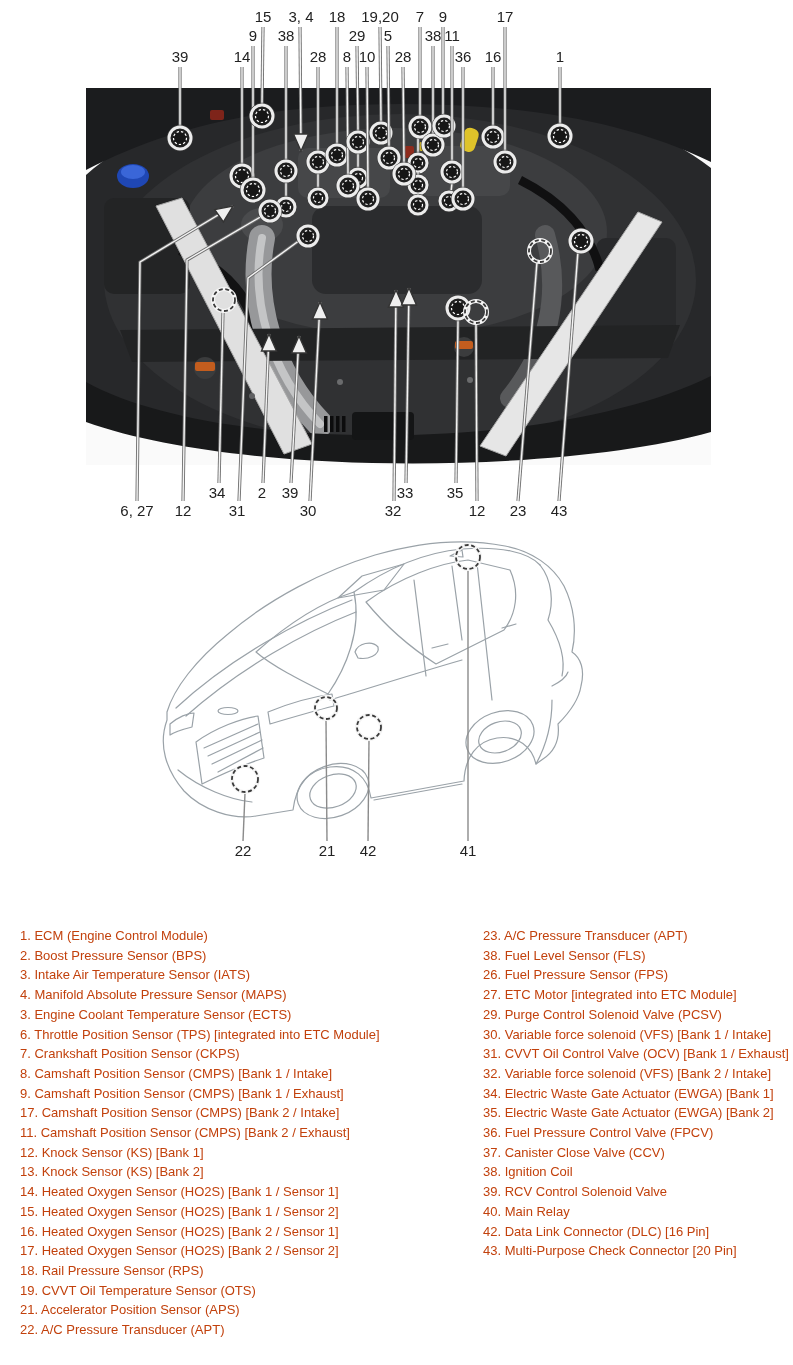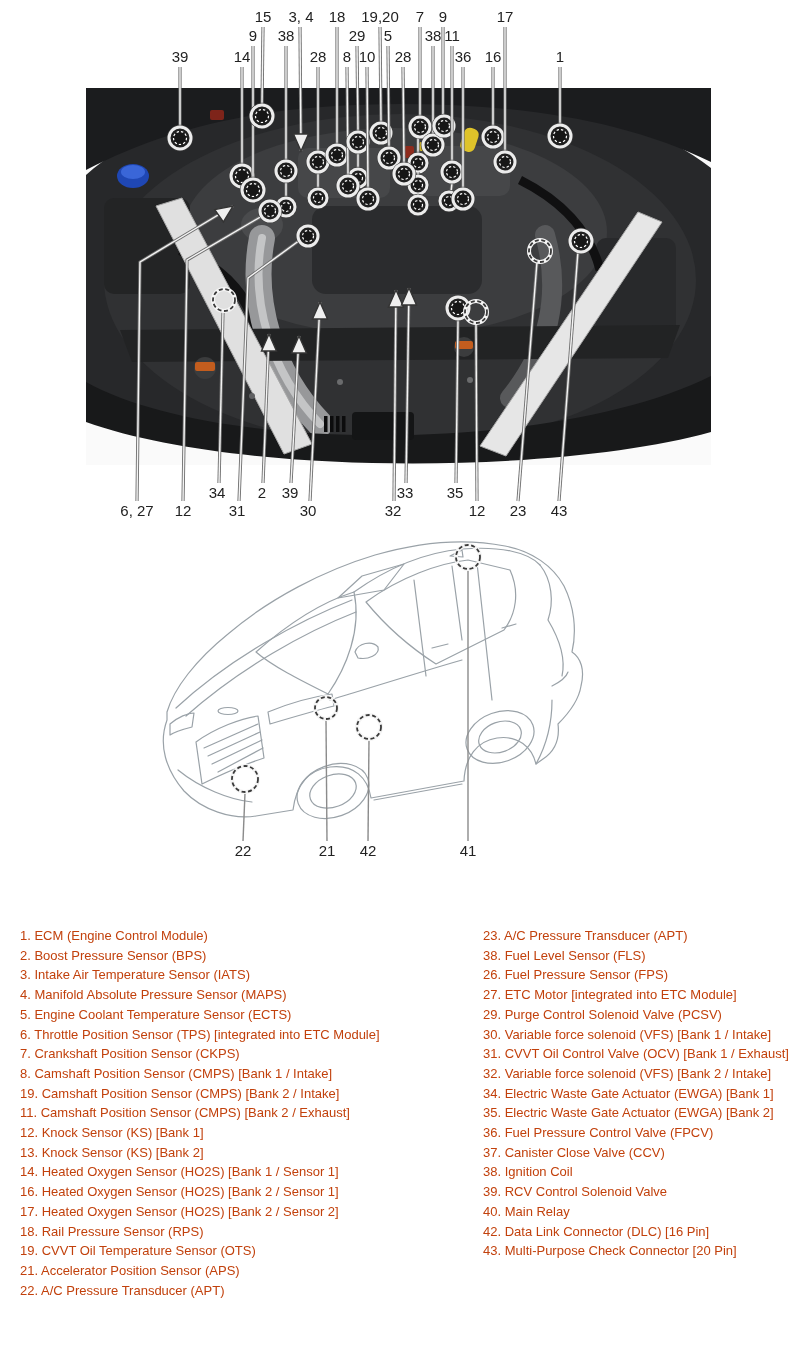--- a/index.html
+++ b/index.html
@@ -487,29 +487,31 @@
         </g>
       </g>
   </svg>
 
   <div class="legend">
     <div class="lcol lcol-left">
         <div class="lrow">1. ECM (Engine Control Module)</div>
         <div class="lrow">2. Boost Pressure Sensor (BPS)</div>
         <div class="lrow">3. Intake Air Temperature Sensor (IATS)</div>
         <div class="lrow">4. Manifold Absolute Pressure Sensor (MAPS)</div>
-        <div class="lrow">5. Engine Coolant Temperature Sensor (ECTS)</div>
+        <div class="lrow">3. Engine Coolant Temperature Sensor (ECTS)</div>
         <div class="lrow">6. Throttle Position Sensor (TPS) [integrated into ETC Module]</div>
         <div class="lrow">7. Crankshaft Position Sensor (CKPS)</div>
         <div class="lrow">8. Camshaft Position Sensor (CMPS) [Bank 1 / Intake]</div>
-        <div class="lrow">19. Camshaft Position Sensor (CMPS) [Bank 2 / Intake]</div>
+        <div class="lrow">9. Camshaft Position Sensor (CMPS) [Bank 1 / Exhaust]</div>
+        <div class="lrow">17. Camshaft Position Sensor (CMPS) [Bank 2 / Intake]</div>
         <div class="lrow">11. Camshaft Position Sensor (CMPS) [Bank 2 / Exhaust]</div>
         <div class="lrow">12. Knock Sensor (KS) [Bank 1]</div>
         <div class="lrow">13. Knock Sensor (KS) [Bank 2]</div>
         <div class="lrow">14. Heated Oxygen Sensor (HO2S) [Bank 1 / Sensor 1]</div>
+        <div class="lrow">15. Heated Oxygen Sensor (HO2S) [Bank 1 / Sensor 2]</div>
         <div class="lrow">16. Heated Oxygen Sensor (HO2S) [Bank 2 / Sensor 1]</div>
         <div class="lrow">17. Heated Oxygen Sensor (HO2S) [Bank 2 / Sensor 2]</div>
         <div class="lrow">18. Rail Pressure Sensor (RPS)</div>
         <div class="lrow">19. CVVT Oil Temperature Sensor (OTS)</div>
         <div class="lrow">21. Accelerator Position Sensor (APS)</div>
         <div class="lrow">22. A/C Pressure Transducer (APT)</div>
       </div>
     <div class="lcol lcol-right">
         <div class="lrow">23. A/C Pressure Transducer (APT)</div>
         <div class="lrow">38. Fuel Level Sensor (FLS)</div>

